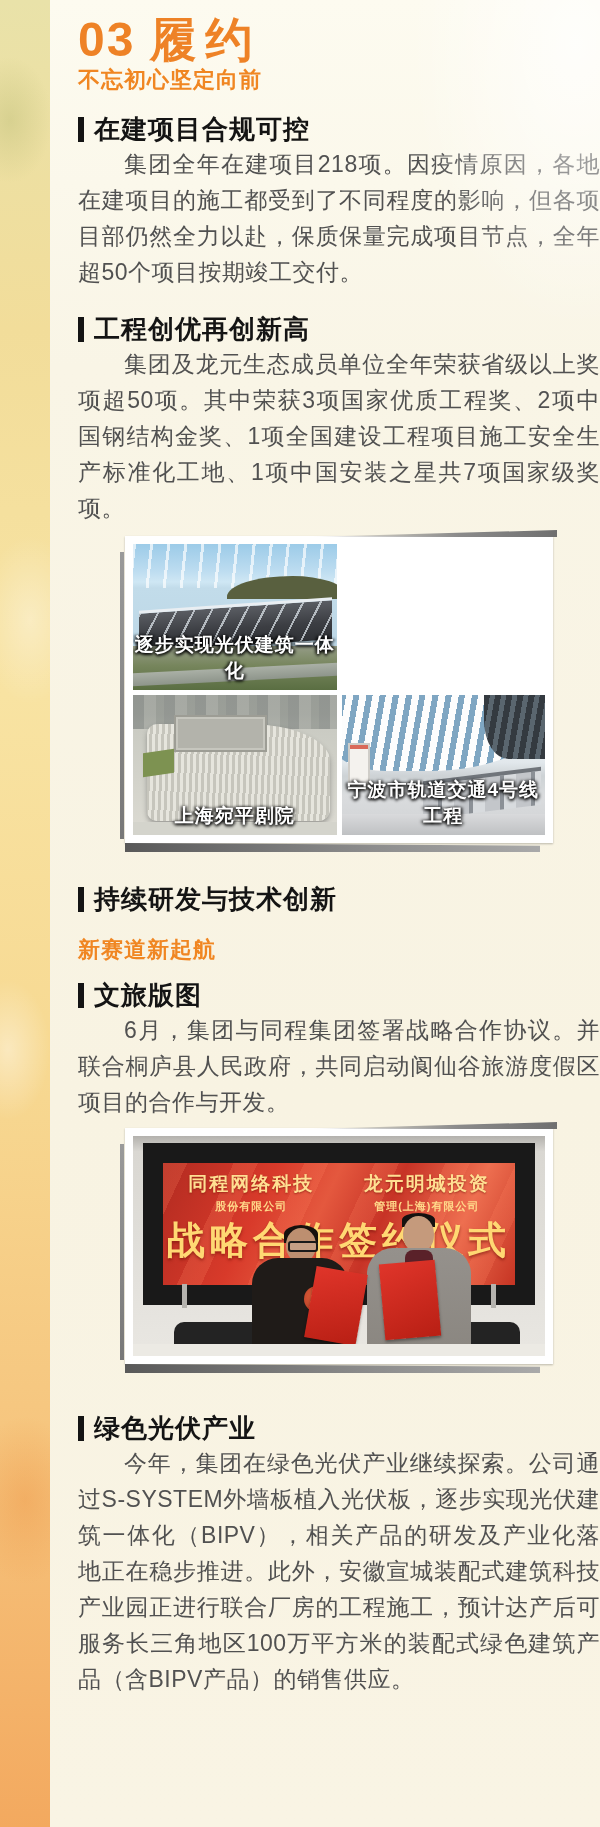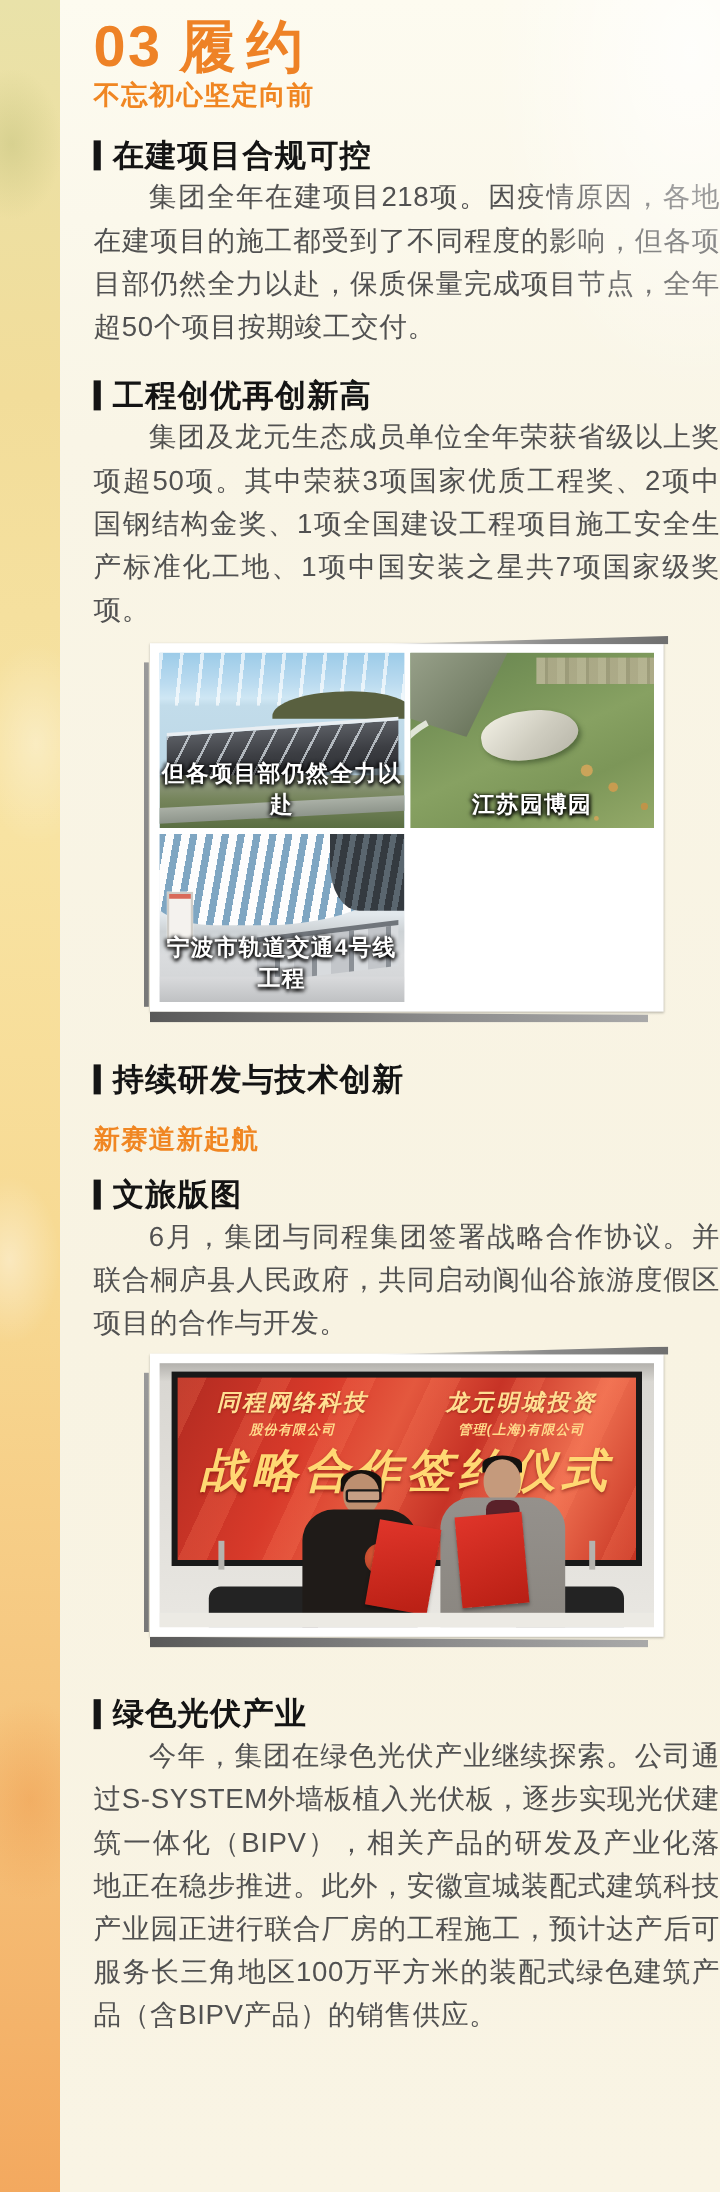--- a/index.html
+++ b/index.html
@@ -108,21 +108,21 @@
   .p4 .ad{position:absolute;left:3%;top:34%;width:11%;height:34%;background:#f4f2ee;
     box-shadow:inset 0 0 0 2px #cfcdc8, inset 0 14px 0 -8px #d96a5a;}
   .p4 .gates{position:absolute;right:2%;bottom:17%;width:58%;height:24%;transform:skewY(-7deg);
     background:repeating-linear-gradient(90deg,#c3c6ca 0 15px,#8b9096 15px 19px,#d8dbde 19px 31px);
     border-top:4px solid #70757b;}
   .p4 .floor{position:absolute;bottom:0;left:0;right:0;height:15%;
     background:linear-gradient(180deg,#d9dadc,#bfc1c3);}
 
   
   .sign{position:relative;height:220px;background:linear-gradient(180deg,#b3b1ad 0%,#d9d7d2 7%,#e9e7e2 100%);overflow:hidden;}
-  .screen{position:absolute;left:2.5%;right:2.5%;top:3%;height:74%;background:#191919;padding:5px;box-sizing:border-box;font-style:italic;}
+  .screen{position:absolute;left:2.5%;right:2.5%;top:3%;height:74%;background:#191919;padding:20px;box-sizing:border-box;}
   .screen-red{position:relative;width:100%;height:100%;overflow:hidden;
     background:linear-gradient(115deg,#b22b21 0%,#d83a2a 28%,#e4583e 44%,#c73326 60%,#ee6f50 80%,#c63423 100%);}
   .screen-red::after{content:"";position:absolute;inset:0;
     background:repeating-linear-gradient(115deg,rgba(255,130,95,.22) 0 22px,rgba(255,130,95,0) 22px 64px);}
   .companies{position:absolute;top:8px;left:0;right:0;display:flex;justify-content:space-around;z-index:2;}
   .co{text-align:center;}
   .co-name{font-size:19px;font-weight:bold;color:#ffdf92;letter-spacing:2px;text-shadow:0 1px 2px rgba(120,20,10,.6);}
   .co-sub{font-size:11px;font-weight:bold;color:#ffd98a;margin-top:2px;letter-spacing:1px;}
   .banner{position:absolute;top:52px;left:0;right:0;text-align:center;z-index:2;
     font-family:"Liberation Serif","DejaVu Serif",serif;font-size:38px;font-weight:bold;color:#ffd873;
@@ -179,32 +179,32 @@
       <div class="frame">
         <div class="fold"></div>
         <div class="edgeL"></div>
         <div class="grid row-top">
           <div class="photo p1">
             <div class="clouds"></div>
             <div class="mtn"></div>
             <div class="bldg"></div>
             <div class="ground"></div>
             <div class="road"></div>
-            <span class="ph-label">但各项目部仍然全力以赴</span>
-          </div>
-          <div class="photo p2">
-            <div class="cliff"></div>
-            <div class="town"></div>
-            <div class="bldg"></div>
-            <div class="road"></div>
-            <div class="dots"></div>
-            <span class="ph-label">江苏园博园</span>
+            <span class="ph-label">逐步实现光伏建筑一体化</span>
           </div>
         </div>
         <div class="grid row-bot" style="margin-top:5px;">
+          <div class="photo p3">
+            <div class="city"></div>
+            <div class="main"></div>
+            <div class="deck"></div>
+            <div class="lawn"></div>
+            <div class="ground"></div>
+            <span class="ph-label">上海宛平剧院</span>
+          </div>
           <div class="photo p4">
             <div class="ceiling"></div>
             <div class="ceilDark"></div>
             <div class="ad"></div>
             <div class="gates"></div>
             <div class="floor"></div>
             <span class="ph-label">宁波市轨道交通4号线工程</span>
           </div>
         </div>
       </div>

